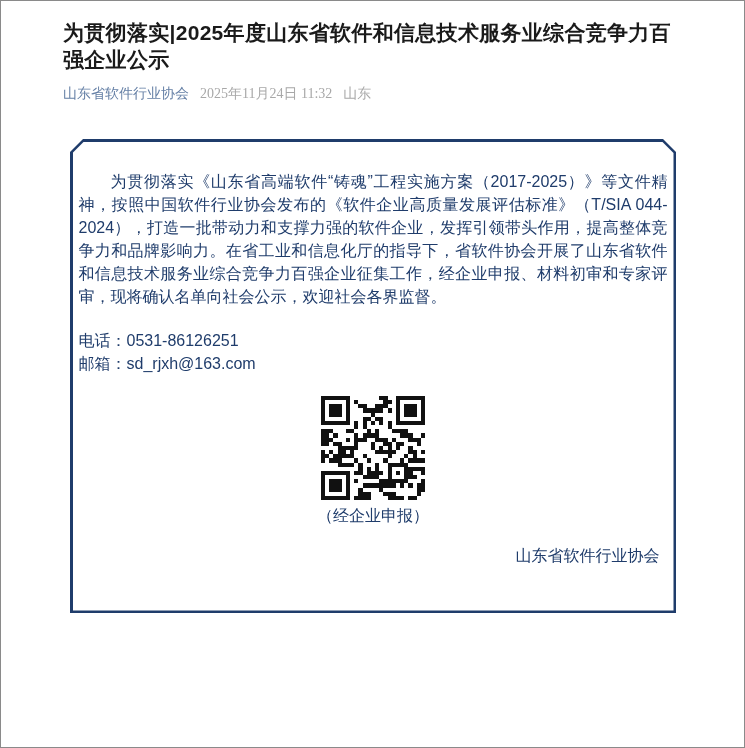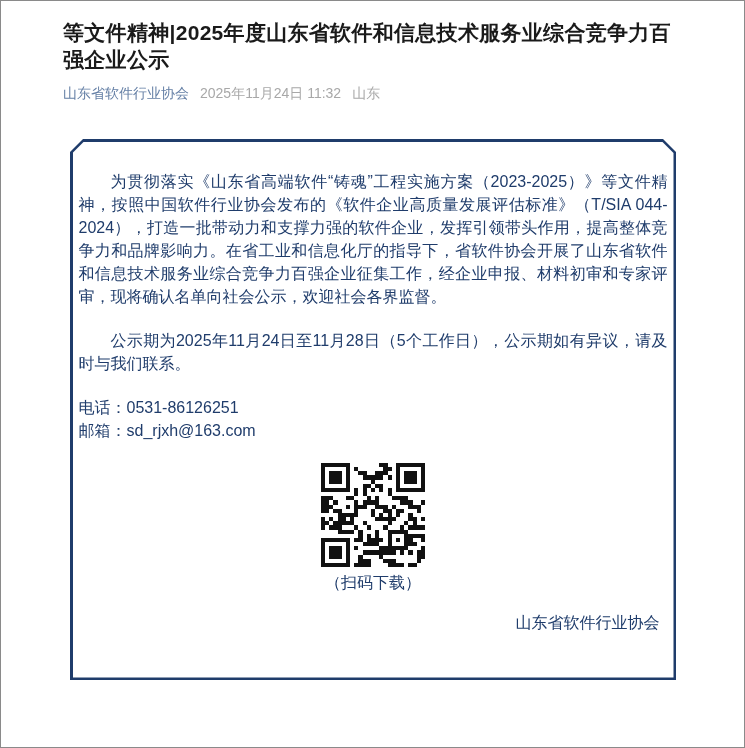--- a/index.html
+++ b/index.html
@@ -16,21 +16,21 @@
     position:relative;
   }
   .edge-frame{position:absolute;inset:0;border:1px solid #8a8a8a;pointer-events:none;z-index:10;}
   .content{padding:19px 63px 0 63px;}
   h1.article-title{
     margin:0;font-size:21px;line-height:27px;font-weight:700;
     color:var(--title-color);letter-spacing:0.3px;
   }
   .byline{margin-top:12px;font-size:14px;display:flex;gap:11px;align-items:baseline;}
   .byline .author{color:var(--link-color);cursor:pointer;}
-  .byline .meta{color:var(--meta-color);}
+  .byline .meta{color:var(--meta-color);font-family:Liberation Serif, serif;}
   .notice-outer{
     margin:36px 6px 0 7px;
     background:var(--navy);
     clip-path:polygon(13px 0, calc(100% - 13px) 0, 100% 13px, 100% 100%, 0 100%, 0 13px);
     padding:2.5px;
   }
   .notice-inner{
     background:#ffffff;
     clip-path:polygon(11.5px 0, calc(100% - 11.5px) 0, 100% 11.5px, 100% 100%, 0 100%, 0 11.5px);
     padding:28px 6px 40px 6px;
@@ -46,34 +46,33 @@
   .qr-caption{margin-top:4px;text-align:center;font-size:16px;}
   .signature{margin-top:14px;text-align:right;padding-right:8px;line-height:30px;font-size:16px;}
 </style>
 </head>
 <body>
 
 <div class="edge-frame"></div>
 
 <div class="content">
 
-  <h1 class="article-title">等文件精神|2025年度山东省软件和信息技术服务业综合竞争力百强企业公示</h1>
+  <h1 class="article-title">为贯彻落实|2025年度山东省软件和信息技术服务业综合竞争力百强企业公示</h1>
 
   <div class="byline">
     <span class="author">山东省软件行业协会</span>
     <span class="meta">2025年11月24日 11:32</span>
     <span class="meta">山东</span>
   </div>
 
   <div class="notice-outer">
     <div class="notice-inner">
 
-      <p class="para indent">为贯彻落实《山东省高端软件“铸魂”工程实施方案（2023-2025）》等文件精神，按照中国软件行业协会发布的《软件企业高质量发展评估标准》（T/SIA 044-2024），打造一批带动力和支撑力强的软件企业，发挥引领带头作用，提高整体竞争力和品牌影响力。在省工业和信息化厅的指导下，省软件协会开展了山东省软件和信息技术服务业综合竞争力百强企业征集工作，经企业申报、材料初审和专家评审，现将确认名单向社会公示，欢迎社会各界监督。</p>
-
-      <p class="para indent">公示期为2025年11月24日至11月28日（5个工作日），公示期如有异议，请及时与我们联系。</p>
+      <p class="para indent">为贯彻落实《山东省高端软件“铸魂”工程实施方案（2017-2025）》等文件精神，按照中国软件行业协会发布的《软件企业高质量发展评估标准》（T/SIA 044-2024），打造一批带动力和支撑力强的软件企业，发挥引领带头作用，提高整体竞争力和品牌影响力。在省工业和信息化厅的指导下，省软件协会开展了山东省软件和信息技术服务业综合竞争力百强企业征集工作，经企业申报、材料初审和专家评审，现将确认名单向社会公示，欢迎社会各界监督。</p>
+
 
       <div class="contact-block">
         <div>
           <span>电话：</span><span>0531-86126251</span>
         </div>
         <div>
           <span>邮箱：</span><span>sd_rjxh@163.com</span>
         </div>
       </div>
 
@@ -378,21 +377,21 @@
             <rect x="9" y="24" width="1" height="1" fill="#111111"></rect>
             <rect x="10" y="24" width="1" height="1" fill="#111111"></rect>
             <rect x="11" y="24" width="1" height="1" fill="#111111"></rect>
             <rect x="16" y="24" width="1" height="1" fill="#111111"></rect>
             <rect x="17" y="24" width="1" height="1" fill="#111111"></rect>
             <rect x="18" y="24" width="1" height="1" fill="#111111"></rect>
             <rect x="19" y="24" width="1" height="1" fill="#111111"></rect>
             <rect x="21" y="24" width="1" height="1" fill="#111111"></rect>
             <rect x="22" y="24" width="1" height="1" fill="#111111"></rect>
           </svg>
-        <div class="qr-caption">（扫码下载）</div>
+        <div class="qr-caption">（经企业申报）</div>
       </div>
 
       <div class="signature">
         <div>山东省软件行业协会</div>
       </div>
 
     </div>
   </div>
 </div>
 

